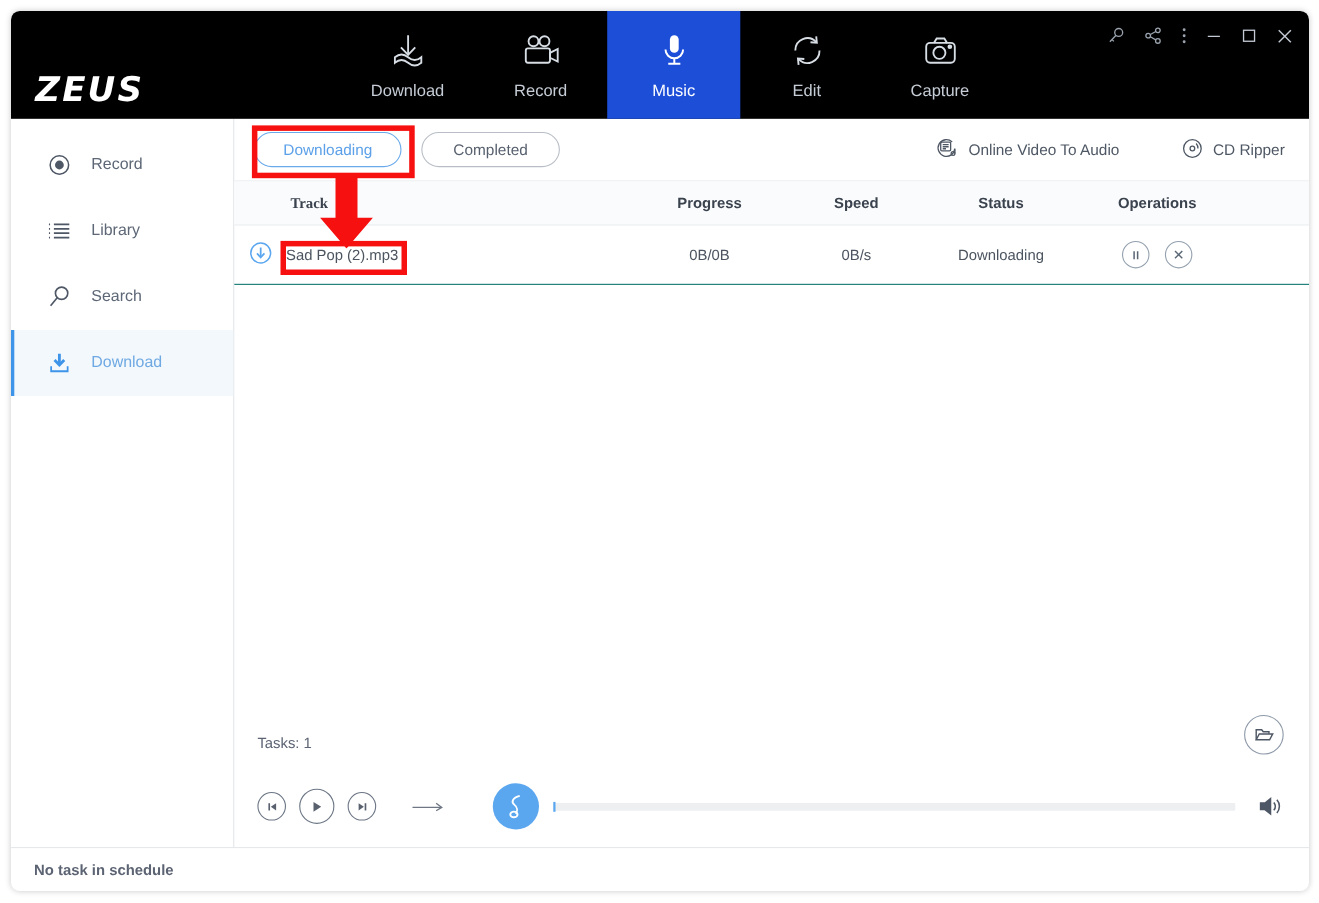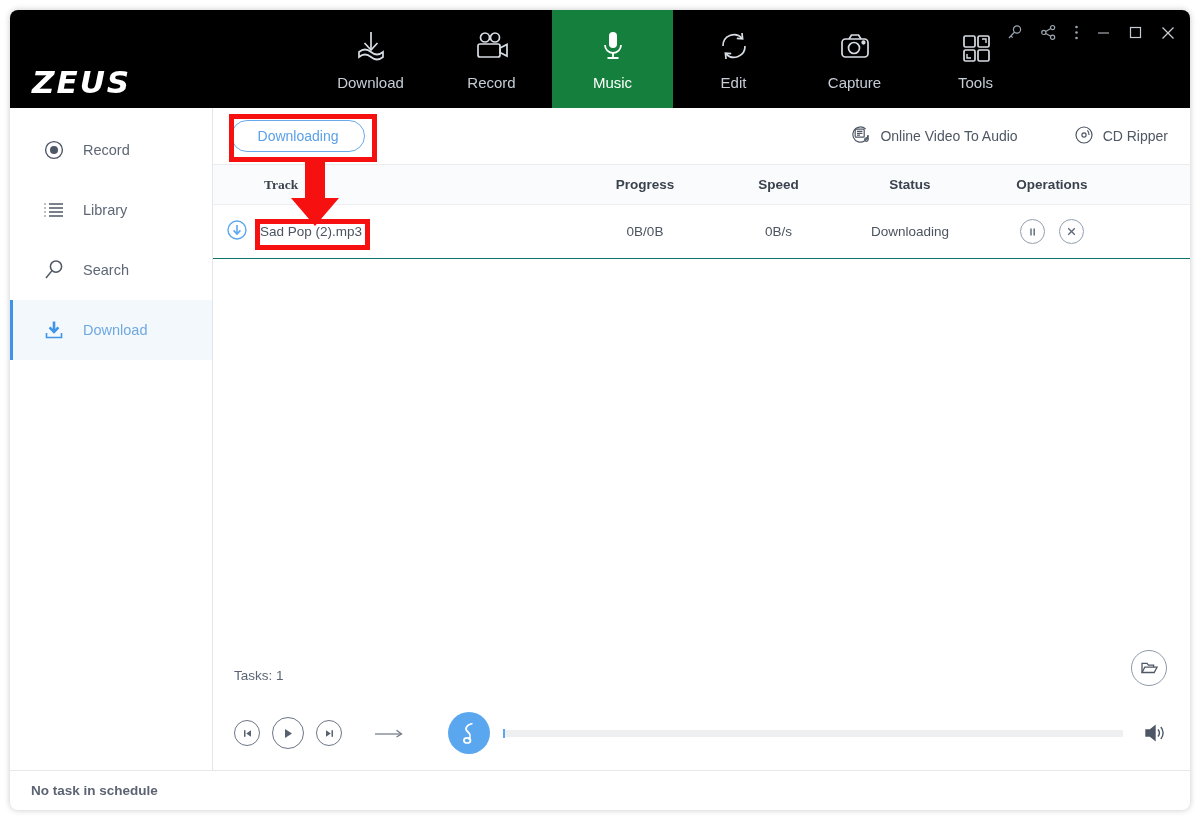--- a/index.html
+++ b/index.html
@@ -49,21 +49,21 @@
     width: 121px;
     display: flex;
     flex-direction: column;
     align-items: center;
     justify-content: center;
     color: #c6cdd6;
     font-size: 15px;
     gap: 9px;
     cursor: pointer;
   }
-  .nav-item.active { background: #15803d; color: #ffffff; }
+  .nav-item.active { background: #1d4ed8; color: #ffffff; }
   .nav-item svg { display: block; }
   .nav-spacer { flex: 1; }
 
   .win-ctrls {
     position: absolute;
     right: 14px; top: 14px;
     display: flex;
     align-items: center;
     gap: 17px;
   }
@@ -316,33 +316,20 @@
           <svg width="40" height="38" viewBox="0 0 40 38" fill="none" stroke="#d7dde4" stroke-width="1.7">
             <rect x="7" y="12" width="26" height="18" rx="3.5"></rect>
             <path d="M14 12 L16.5 8 L23.5 8 L26 12"></path>
             <circle cx="19" cy="21" r="5.5"></circle>
             <circle cx="28.5" cy="15.5" r="1.3" fill="#d7dde4"></circle>
           </svg>
         </span>
         <span>Capture</span>
       </div>
 
-      <div class="nav-item">
-        <span>
-          <svg width="38" height="38" viewBox="0 0 38 38" fill="none" stroke="#d7dde4" stroke-width="1.7">
-            <rect x="7" y="9" width="11" height="11" rx="1.5"></rect>
-            <rect x="21" y="9" width="11" height="11" rx="1.5"></rect>
-            <rect x="7" y="23" width="11" height="11" rx="1.5"></rect>
-            <rect x="21" y="23" width="11" height="11" rx="1.5"></rect>
-            <path d="M25 12 L29 12 L29 16" stroke-width="1.4"></path>
-            <path d="M14 31 L10 31 L10 27" stroke-width="1.4"></path>
-          </svg>
-        </span>
-        <span>Tools</span>
-      </div>
 
     </div>
     <div class="nav-spacer"></div>
 
     <div class="win-ctrls">
       <span class="wc">
         <svg width="17" height="17" viewBox="0 0 17 17" fill="none" stroke="#9aa3ae" stroke-width="1.2">
           <circle cx="11" cy="5.5" r="3.6"></circle>
           <path d="M8.6 8 L3 14"></path>
           <path d="M5 12 L6.6 13.6"></path>
@@ -433,20 +420,21 @@
         </span>
         <span>Download</span>
       </div>
 
     </div>
 
     <div class="content">
 
       <div class="tabs-bar">
         <div class="pill w1 active">Downloading</div>
+        <div class="pill w2">Completed</div>
 
         <div class="tool-right">
           <div class="tool-btn">
             <span>
               <svg width="20" height="20" viewBox="0 0 20 20" fill="none" stroke="#4e5764" stroke-width="1.2">
                 <path d="M14.6 4 A7.6 7.6 0 1 0 17 10"></path>
                 <rect x="4.2" y="4.2" width="9" height="8" rx="1"></rect>
                 <path d="M6 6.4 L11.4 6.4"></path>
                   <path d="M6 8.4 L11.4 8.4"></path>
                   <path d="M6 10.2 L9 10.2"></path>

